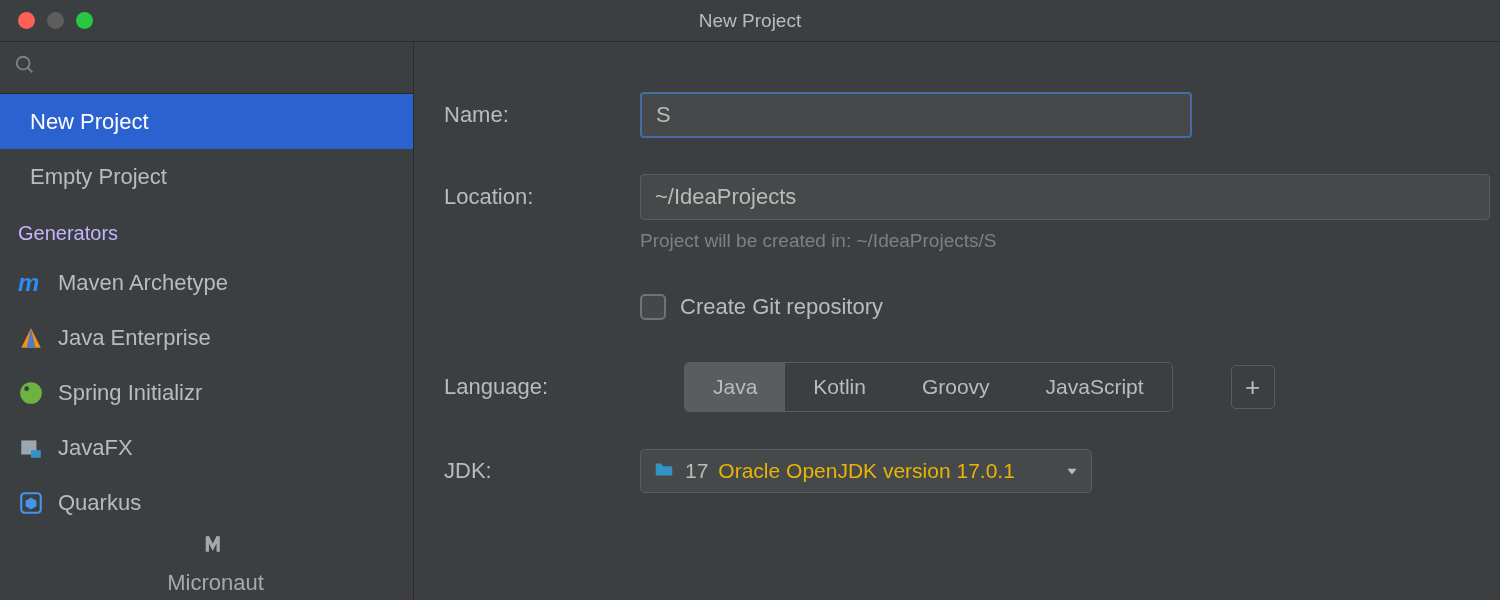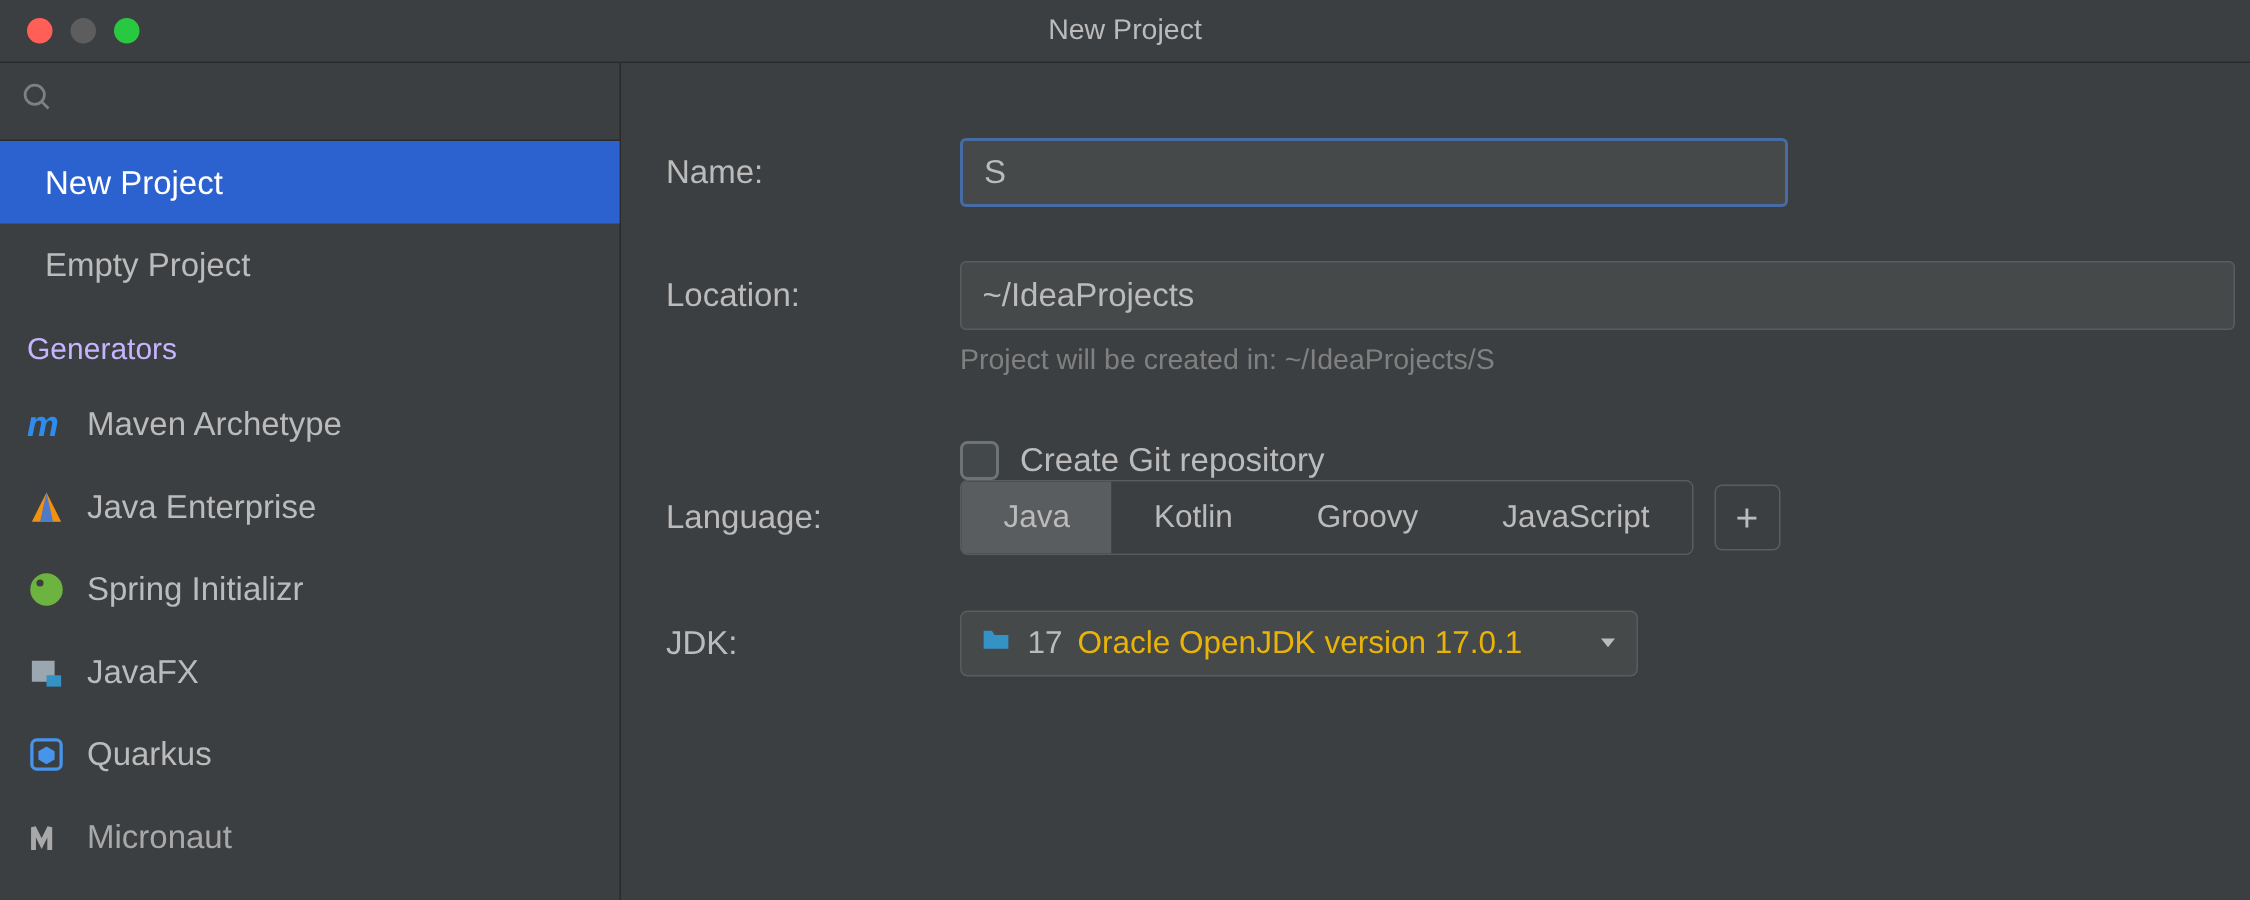--- a/index.html
+++ b/index.html
@@ -264,21 +264,21 @@
     <div class="gen-item">
       <span class="gen-icon">
         <svg viewBox="0 0 24 24">
             <rect x="3" y="3" width="18" height="18" rx="3" fill="none" stroke="#4695eb" stroke-width="2"></rect>
             <polygon points="12,7 17,10 17,15 12,18 7,15 7,10" fill="#4695eb"></polygon>
           </svg>
       </span>
       <span>Quarkus</span>
     </div>
 
-    <div class="gen-item" style="opacity:.85;">
+    <div class="gen-item" style="opacity:.85;flex-direction:column;">
       <span class="gen-icon">
         <svg viewBox="0 0 24 24">
             <path d="M4 20V6l5 10 5-10v14" stroke="#bbbbbb" stroke-width="3" fill="none"></path>
           </svg>
       </span>
       <span>Micronaut</span>
     </div>
   </div>
 
   <div class="main">
@@ -292,21 +292,21 @@
       <div class="form-label">Location:</div>
       <input class="text-input plain" type="text" value="~/IdeaProjects" style="">
     </div>
     <div class="hint">Project will be created in: ~/IdeaProjects/S</div>
 
     <div class="checkbox-row">
       <div class="checkbox"></div>
       <div class="checkbox-label">Create Git repository</div>
     </div>
 
-    <div class="form-row" style="">
+    <div class="form-row" style="margin-top:42px;gap:44px;">
       <div class="form-label">Language:</div>
       <div class="seg-group">
         <div class="seg-btn selected">Java</div>
         <div class="seg-btn">Kotlin</div>
         <div class="seg-btn">Groovy</div>
         <div class="seg-btn">JavaScript</div>
       </div>
       <div class="plus-btn">
         <span>+</span>
       </div>

